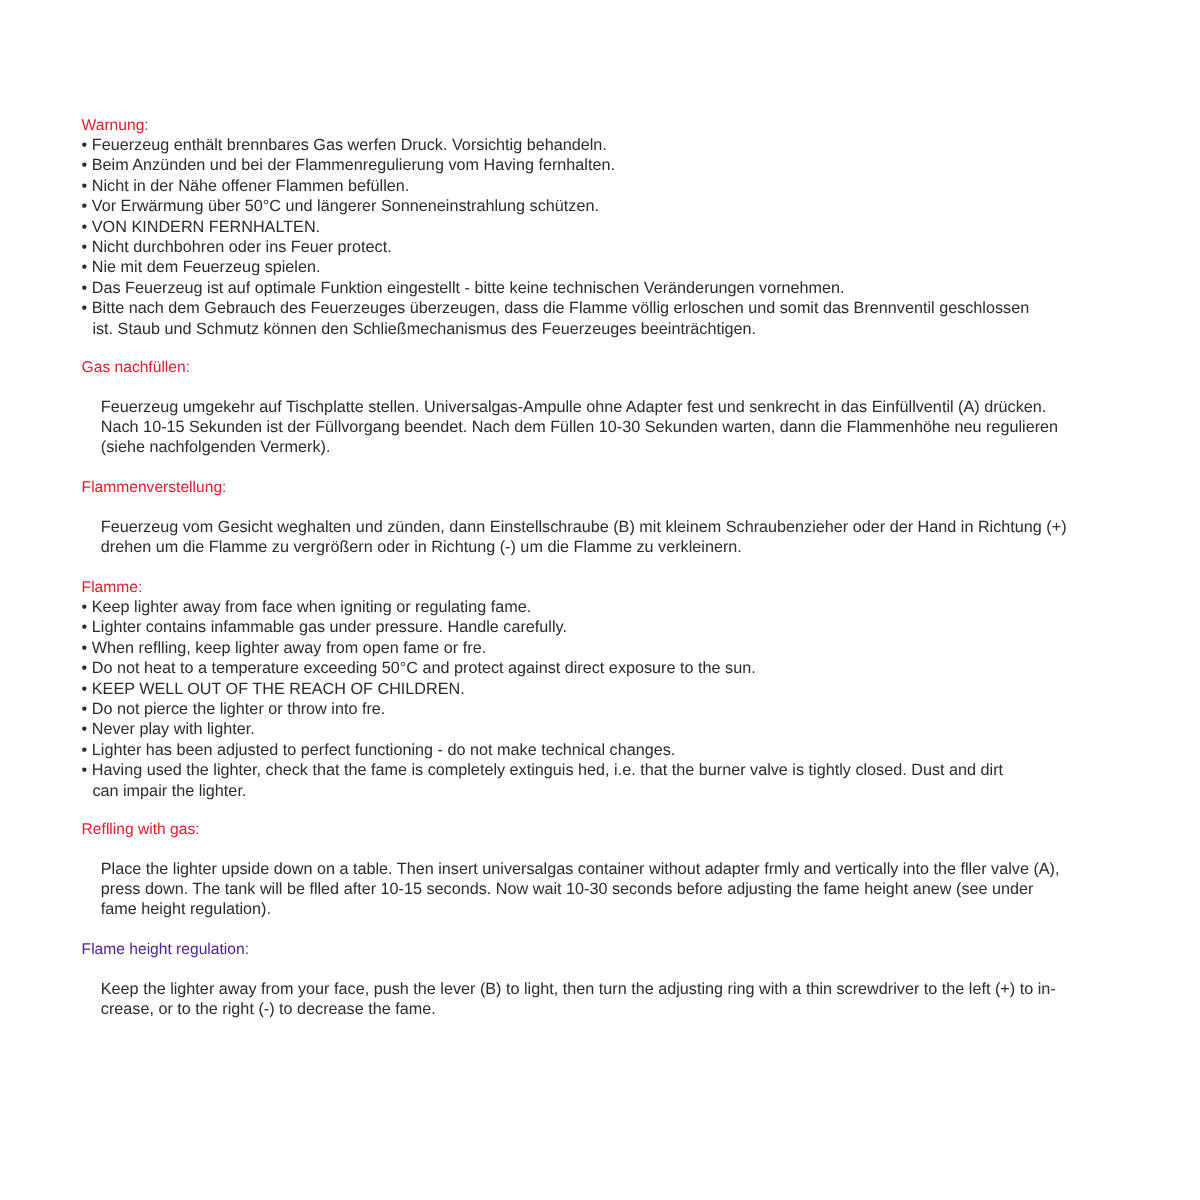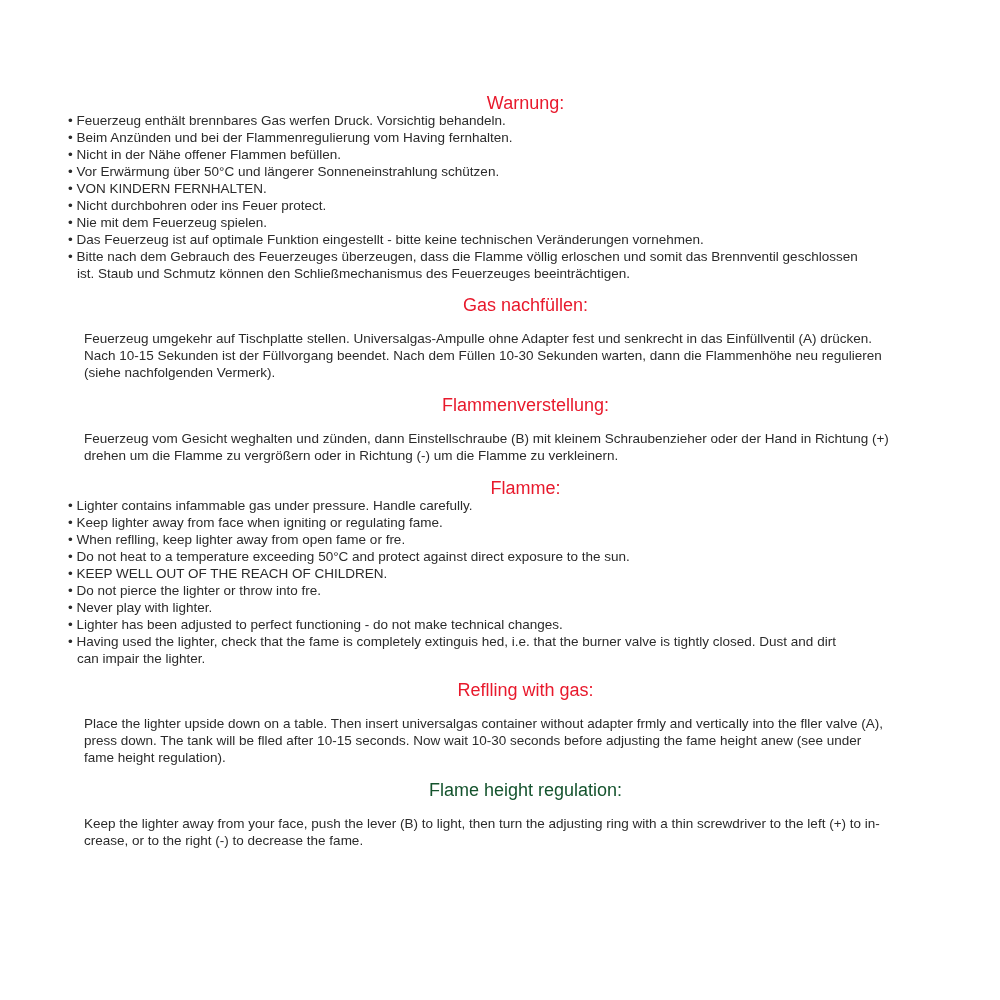--- a/index.html
+++ b/index.html
@@ -23,25 +23,24 @@
     line-height: 17px;
     color: #2b2b2b;
     letter-spacing: 0;
   }
   .sec {
     margin: 0 0 15px 0;
   }
   .hd {
     margin: 0;
     padding: 0;
-    font-size: 18px;
+    font-size: 13px;
     line-height: 17px;
     font-weight: normal;
     color: #e8192c;
-    text-align: center;
   }
   .para {
     margin: 16px;
     padding: 0;
     white-space: pre-line;
   }
   .bullet {
     margin: 0;
     padding-left: 9px;
     text-indent: -9px;
@@ -71,35 +70,35 @@
 Nach 10-15 Sekunden ist der Füllvorgang beendet. Nach dem Füllen 10-30 Sekunden warten, dann die Flammenhöhe neu regulieren
 (siehe nachfolgenden Vermerk).</p>
     </section>
     <section class="sec">
       <h2 class="hd" style="color: rgb(232, 25, 44);">Flammenverstellung:</h2>
       <p class="para">Feuerzeug vom Gesicht weghalten und zünden, dann Einstellschraube (B) mit kleinem Schraubenzieher oder der Hand in Richtung (+)
 drehen um die Flamme zu vergrößern oder in Richtung (-) um die Flamme zu verkleinern.</p>
     </section>
     <section class="sec">
       <h2 class="hd" style="color: rgb(232, 25, 44);">Flamme:</h2>
+      <div class="bullet">• Keep lighter away from face when igniting or regulating fame.</div>
       <div class="bullet">• Lighter contains infammable gas under pressure. Handle carefully.</div>
-      <div class="bullet">• Keep lighter away from face when igniting or regulating fame.</div>
       <div class="bullet">• When reflling, keep lighter away from open fame or fre.</div>
       <div class="bullet">• Do not heat to a temperature exceeding 50°C and protect against direct exposure to the sun.</div>
       <div class="bullet">• KEEP WELL OUT OF THE REACH OF CHILDREN.</div>
       <div class="bullet">• Do not pierce the lighter or throw into fre.</div>
       <div class="bullet">• Never play with lighter.</div>
       <div class="bullet">• Lighter has been adjusted to perfect functioning - do not make technical changes.</div>
       <div class="bullet">• Having used the lighter, check that the fame is completely extinguis hed, i.e. that the burner valve is tightly closed. Dust and dirt
 can impair the lighter.</div>
     </section>
     <section class="sec">
       <h2 class="hd" style="color: rgb(232, 25, 44);">Reflling with gas:</h2>
       <p class="para">Place the lighter upside down on a table. Then insert universalgas container without adapter frmly and vertically into the fller valve (A),
 press down. The tank will be flled after 10-15 seconds. Now wait 10-30 seconds before adjusting the fame height anew (see under
 fame height regulation).</p>
     </section>
     <section class="sec">
-      <h2 class="hd" style="color: #14532d;">Flame height regulation:</h2>
+      <h2 class="hd" style="color: #4c1d95;">Flame height regulation:</h2>
       <p class="para">Keep the lighter away from your face, push the lever (B) to light, then turn the adjusting ring with a thin screwdriver to the left (+) to in-
 crease, or to the right (-) to decrease the fame.</p>
     </section>
   </main>
 
 </body></html>

